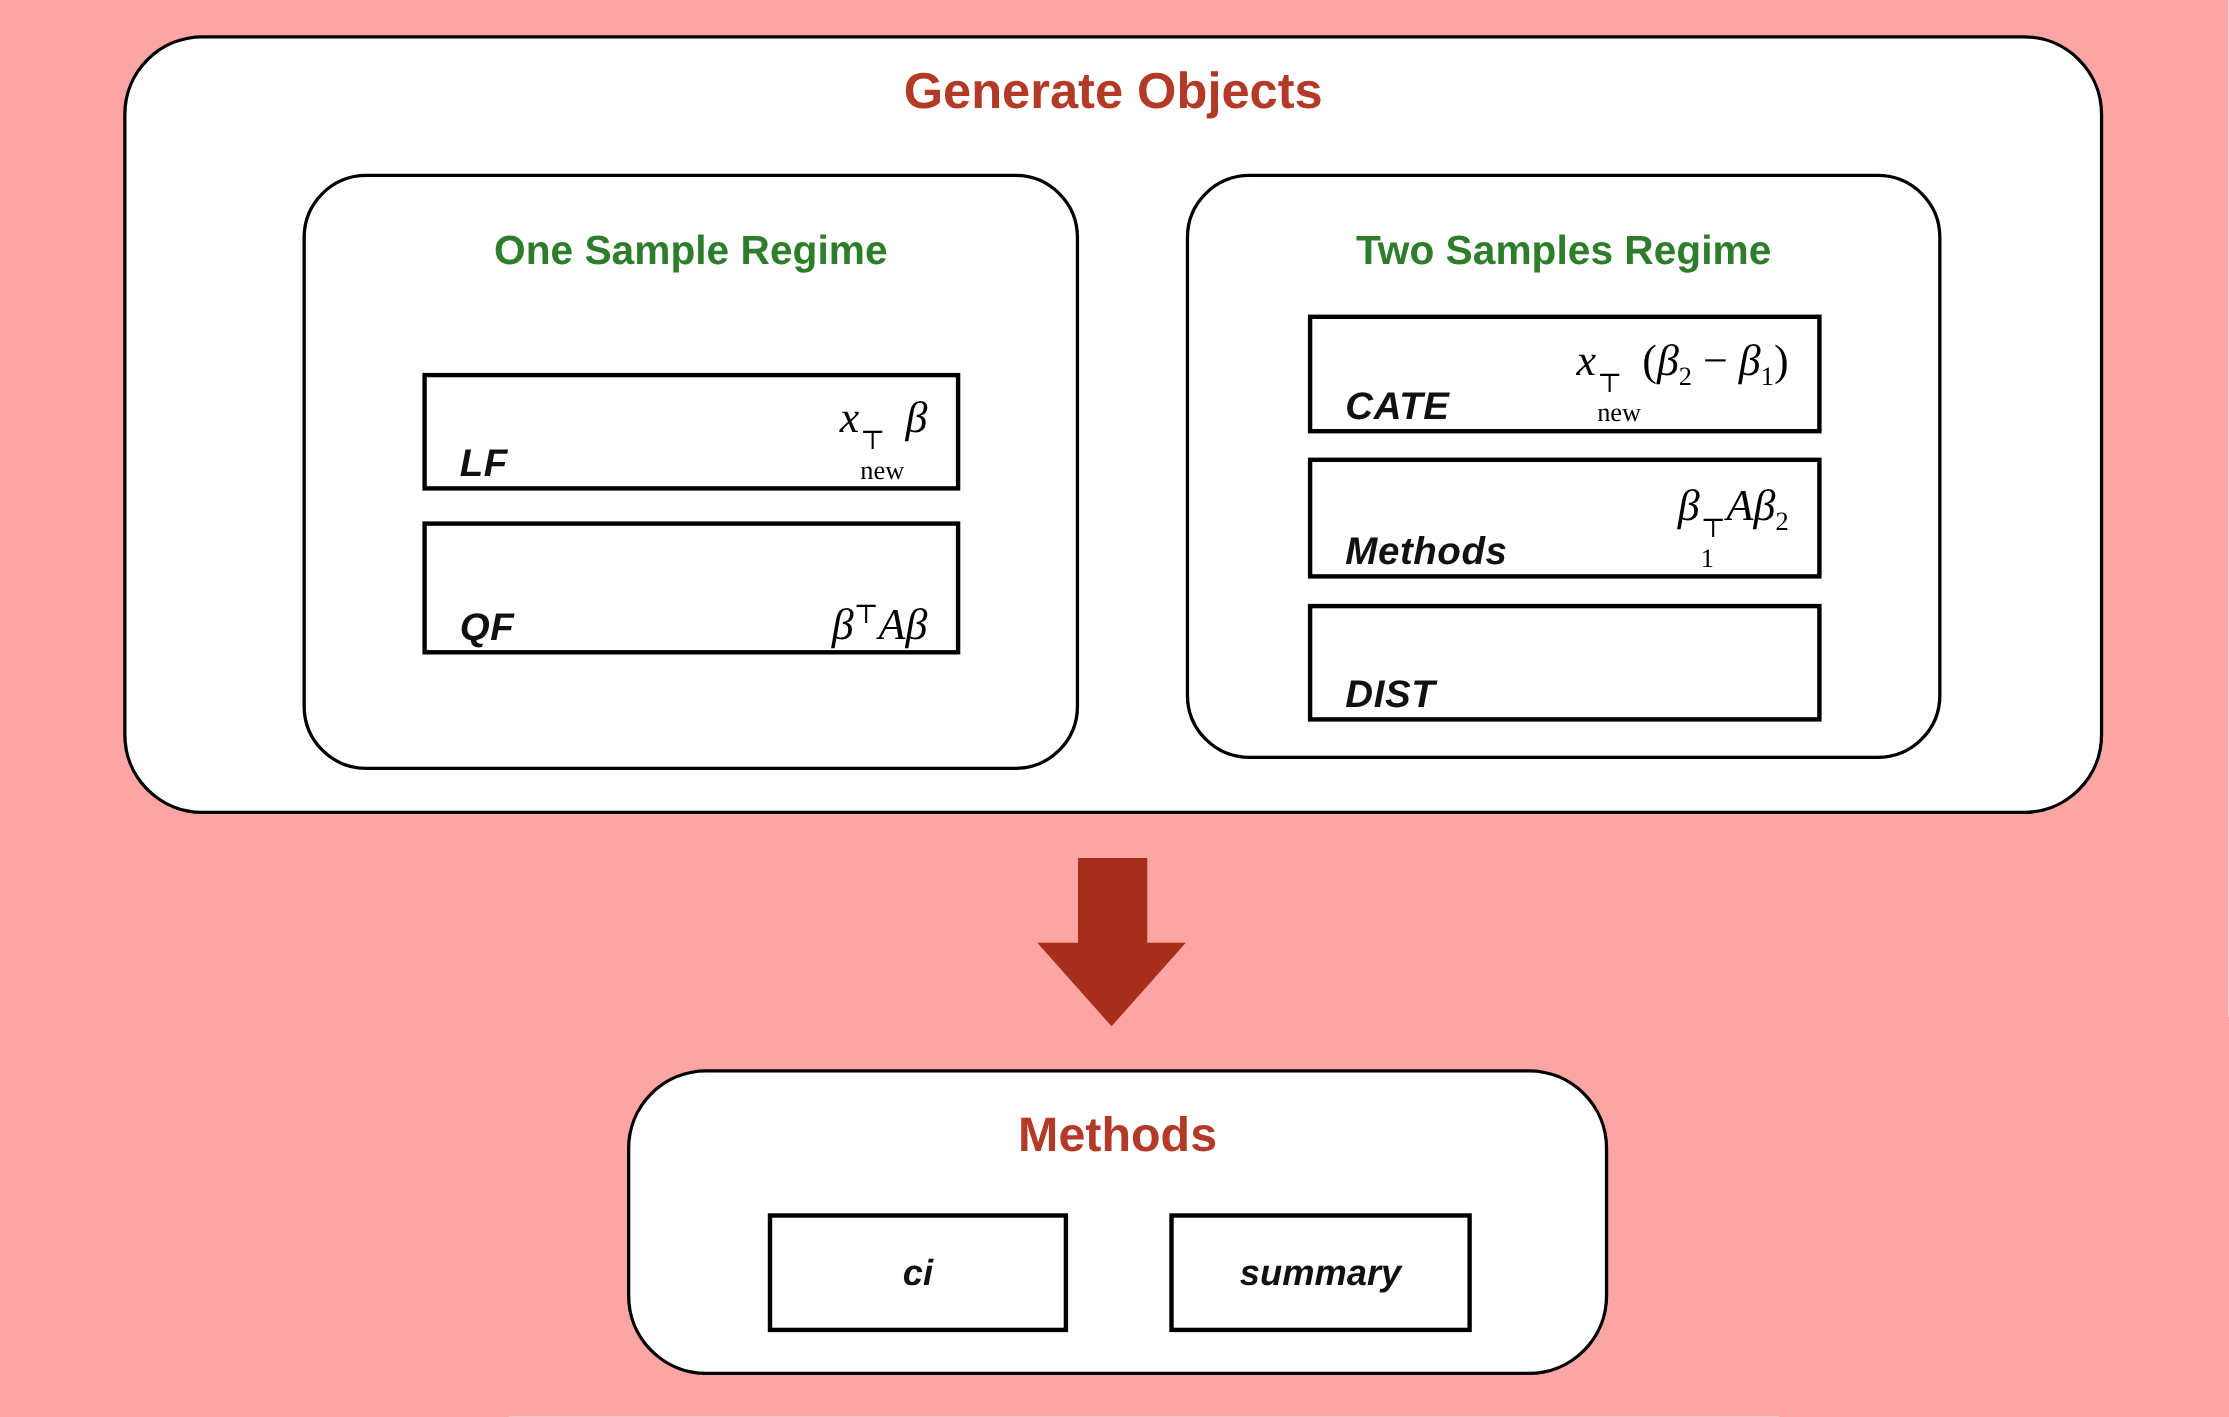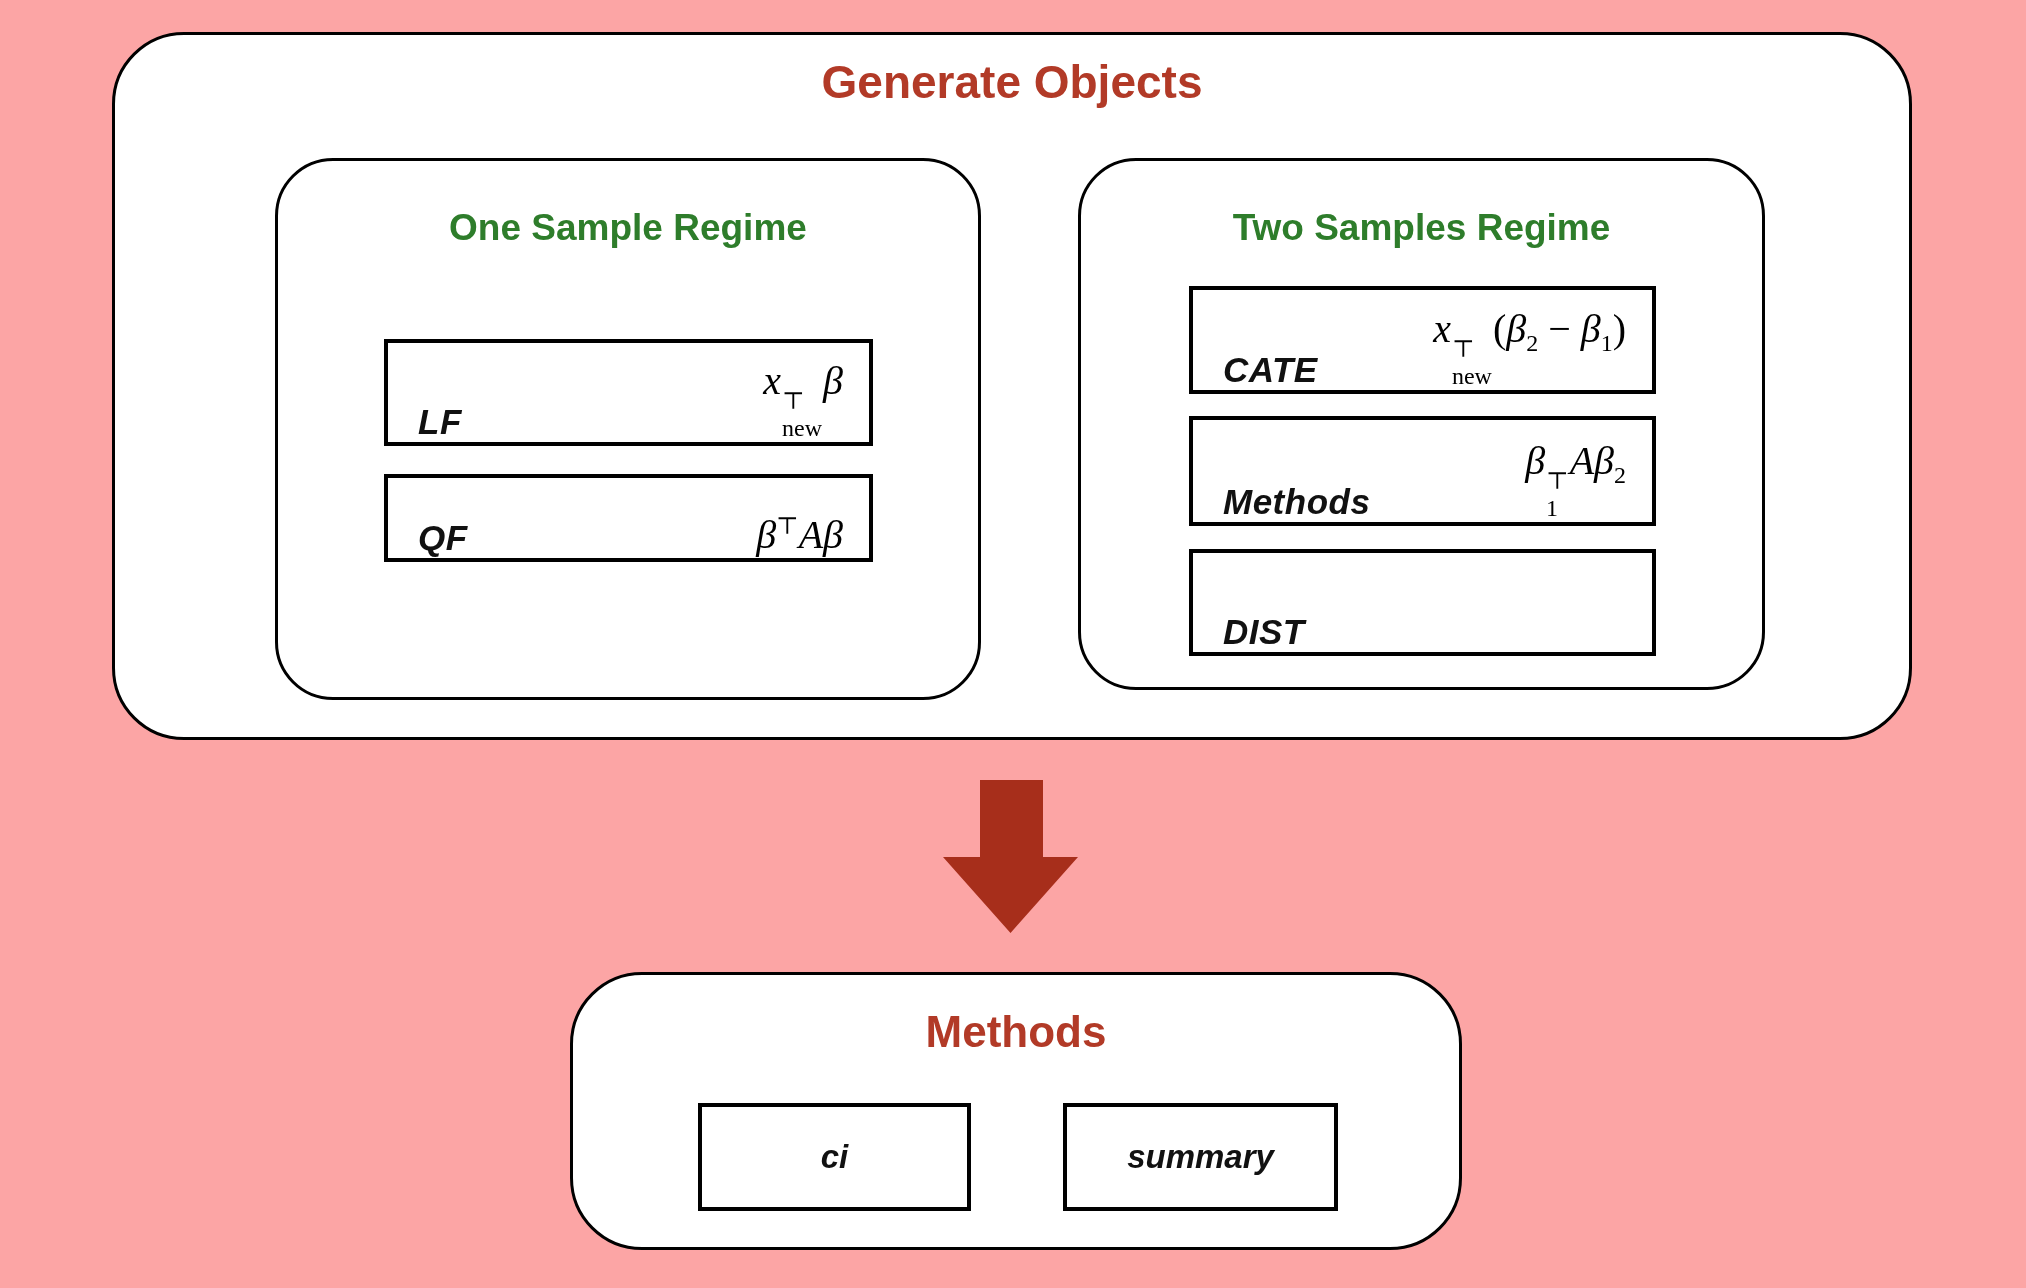--- a/index.html
+++ b/index.html
@@ -26,21 +26,21 @@
     position:absolute; top:46px; left:0; width:100%;
     text-align:center; font-size:37px; font-weight:700; color:var(--header-green);
   }
   
   .obj-row {
     position:absolute; border:4px solid #000; background:#fff; box-sizing:border-box;
     display:flex; align-items:flex-end; justify-content:space-between;
     padding:0 26px 0 30px;
   }
   .row-lf      { left:106px; top:178px; width:489px; height:107px; }
-  .row-qf      { left:106px; top:313px; width:489px; height:88px; }
+  .row-qf      { left:106px; top:313px; width:489px; height:121px; }
   .row-cate    { left:108px; top:125px; width:467px; height:108px; }
   .row-innprod { left:108px; top:255px; width:467px; height:110px; }
   .row-dist    { left:108px; top:388px; width:467px; height:107px; }
   .obj-label {
     font-size:35px; font-weight:700; font-style:italic; color:#111;
     letter-spacing:0.5px; white-space:nowrap;
   }
   
   .formula {
     font-family:"Liberation Serif","DejaVu Serif",serif;

